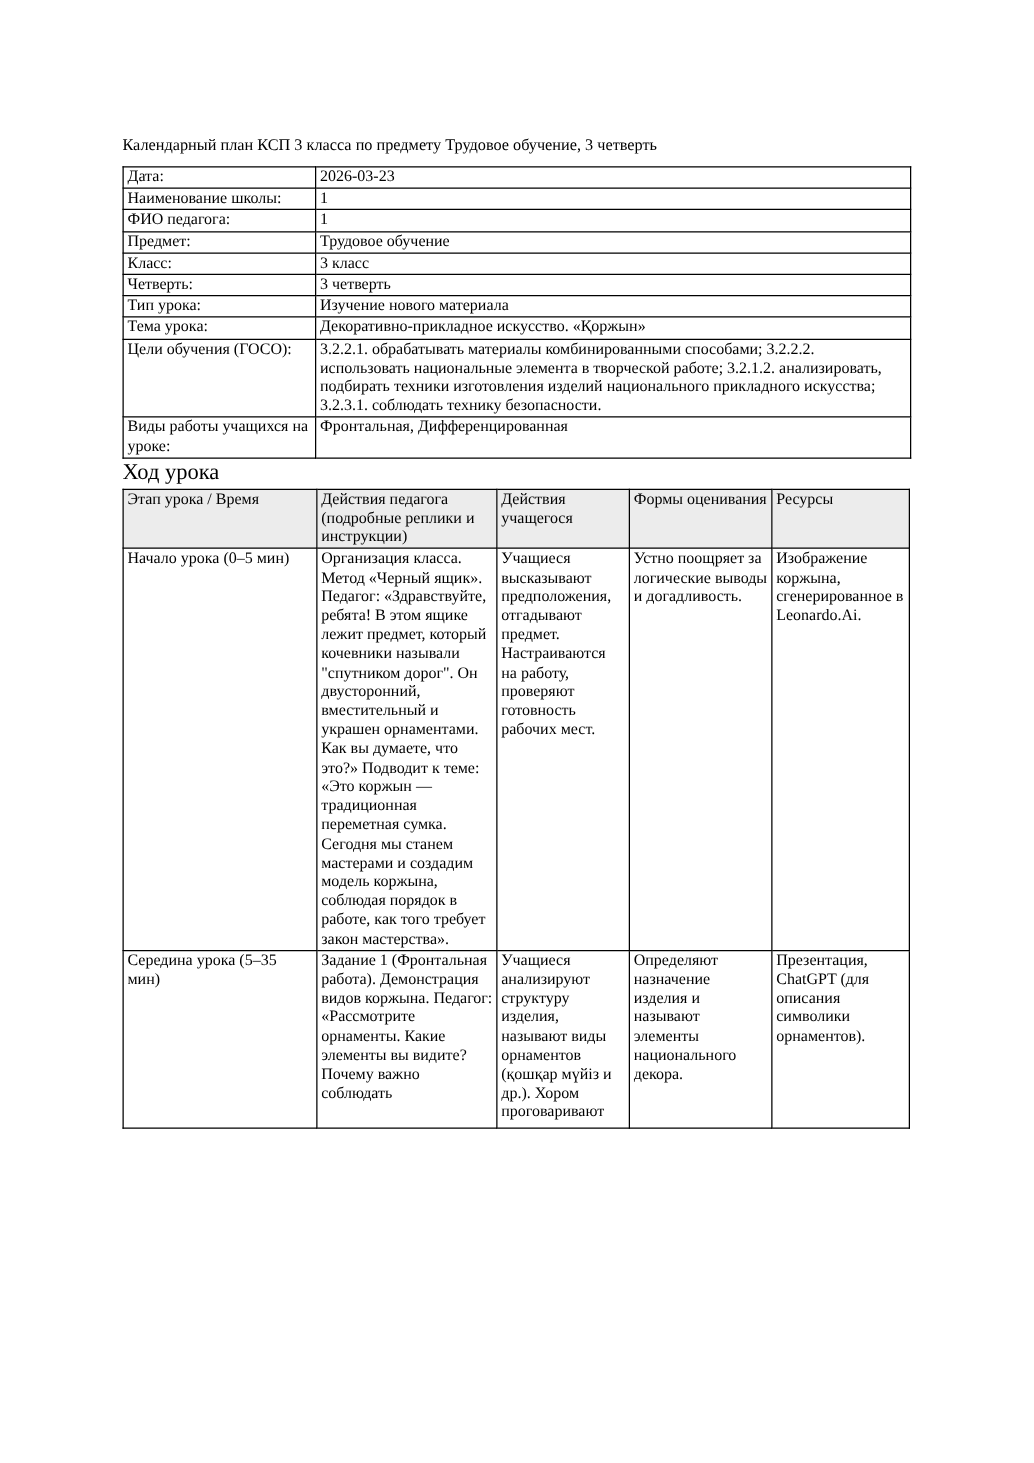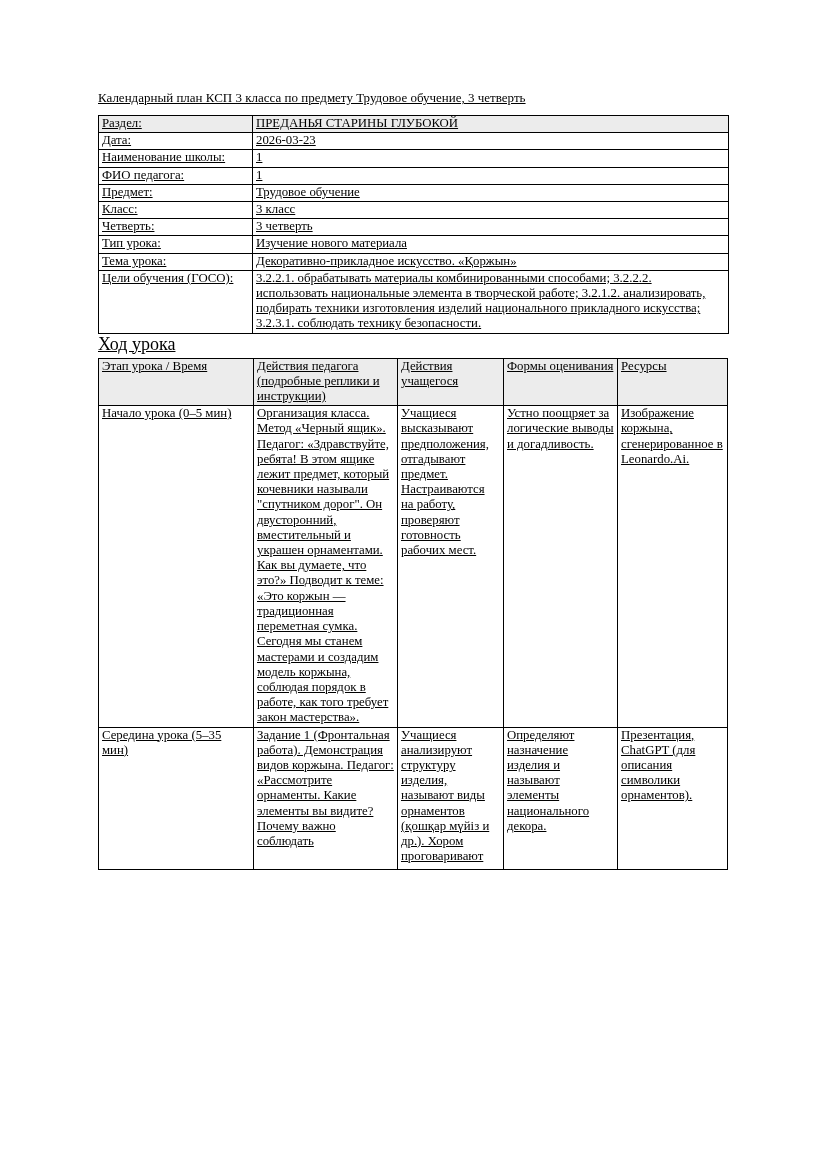--- a/index.html
+++ b/index.html
@@ -11,23 +11,22 @@
     width: 827px;
     height: 1170px;
     overflow: hidden;
     position: relative;
     font-family: "Liberation Serif", "DejaVu Serif", serif;
     color: #000000;
   }
   .content {
     position: absolute;
     left: 98px;
-    top: 90px;
+    top: 108px;
     width: 630px;
-    text-decoration: underline;
   }
   .doc-title {
     font-size: 13px;
     line-height: 15px;
     margin: 0 0 10px 0;
     white-space: nowrap;
   }
   table {
     border-collapse: collapse;
     table-layout: fixed;
@@ -72,24 +71,20 @@
 <div class="content">
 
   <div class="doc-title">Календарный план КСП 3 класса по предмету Трудовое обучение, 3 четверть</div>
 
   <table class="info-table">
     <colgroup>
         <col class="c-label">
         <col class="c-value">
       </colgroup>
     <tbody>
-      <tr class="hl">
-        <td>Раздел:</td>
-        <td>ПРЕДАНЬЯ СТАРИНЫ ГЛУБОКОЙ</td>
-      </tr>
       <tr>
         <td>Дата:</td>
         <td>2026-03-23</td>
       </tr>
       <tr>
         <td>Наименование школы:</td>
         <td>1</td>
       </tr>
       <tr>
         <td>ФИО педагога:</td>
@@ -111,20 +106,24 @@
         <td>Тип урока:</td>
         <td>Изучение нового материала</td>
       </tr>
       <tr>
         <td>Тема урока:</td>
         <td>Декоративно-прикладное искусство. «Қоржын»</td>
       </tr>
       <tr>
         <td>Цели обучения (ГОСО):</td>
         <td>3.2.2.1. обрабатывать материалы комбинированными способами; 3.2.2.2. использовать национальные элемента в творческой работе; 3.2.1.2. анализировать, подбирать техники изготовления изделий национального прикладного искусства; 3.2.3.1. соблюдать технику безопасности.</td>
+      </tr>
+      <tr>
+        <td>Виды работы учащихся на уроке:</td>
+        <td>Фронтальная, Дифференцированная</td>
       </tr>
     </tbody>
   </table>
 
   <div class="flow-heading">Ход урока</div>
 
   <table class="lesson-table">
     <colgroup>
         <col class="c1">
         <col class="c2">

